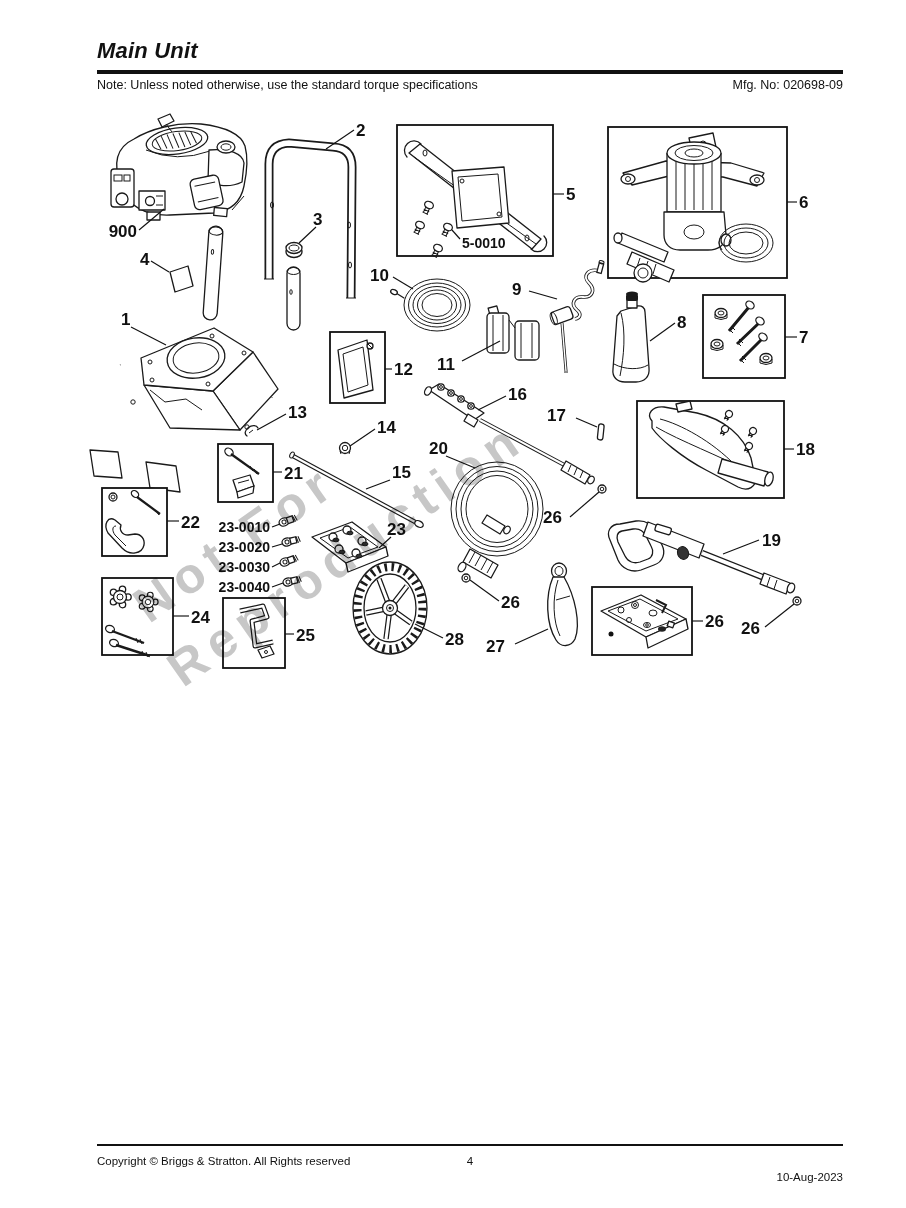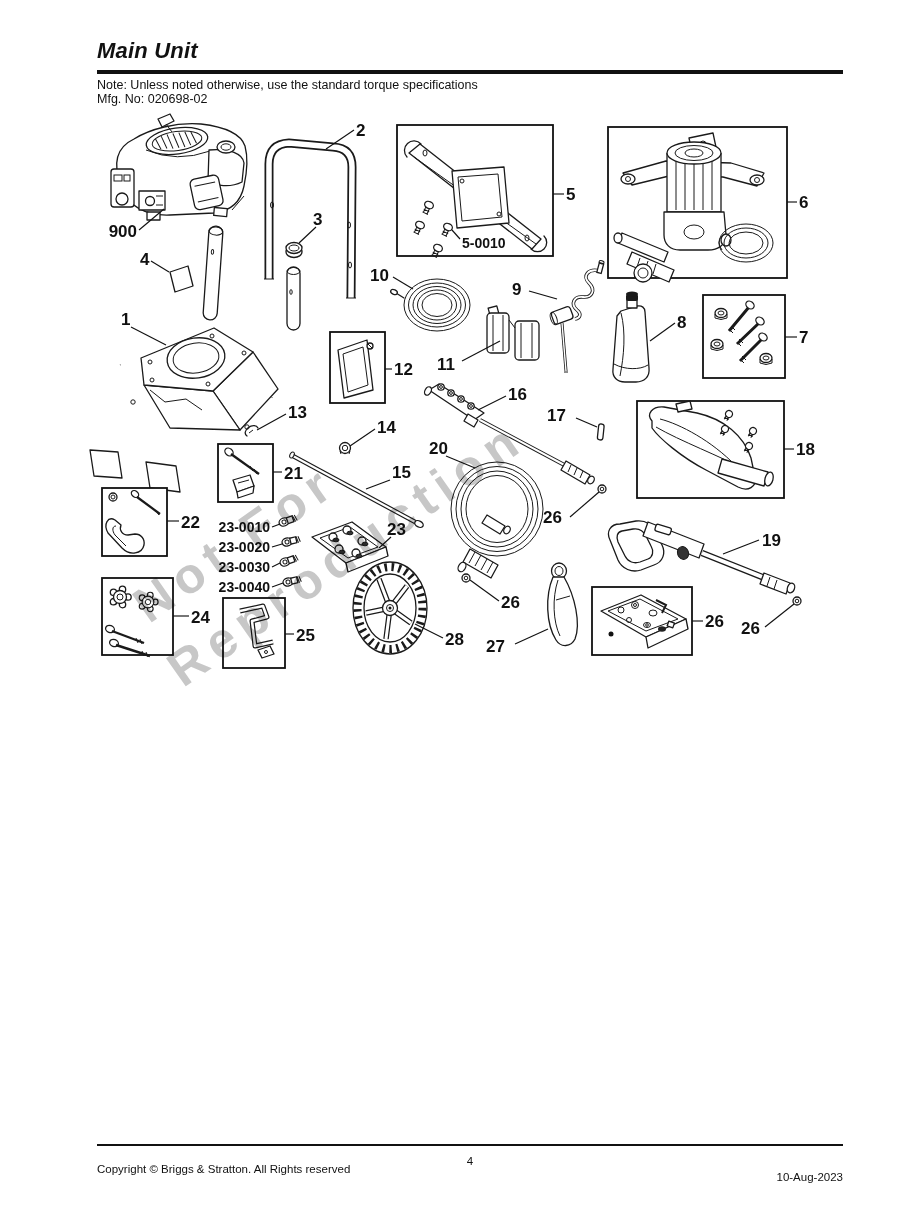--- a/index.html
+++ b/index.html
@@ -2,28 +2,28 @@
 <html><head>
 <meta charset="utf-8">
 <style>
   html,body{margin:0;padding:0;background:#e8e8e8;}
   .page{position:relative;width:906px;height:1208px;background:#fff;margin:0 auto;
         font-family:"Liberation Sans",sans-serif;color:#111;overflow:hidden;}
   
   .hdr{position:absolute;left:97px;right:63px;top:38px;}
   .hdr .title{font-size:22px;font-weight:bold;font-style:italic;letter-spacing:.2px;}
   .hdr .rule{height:4px;background:#111;margin-top:6px;}
-  .hdr .noterow{display:flex;justify-content:space-between;margin-top:4px;font-size:12.5px;flex-direction:column;}
+  .hdr .noterow{display:flex;justify-content:space-between;margin-top:4px;font-size:12.5px;}
   
   .ftr{position:absolute;left:97px;right:63px;top:1144px;}
   .ftr .rule{height:2px;background:#111;}
   .ftr .row{position:relative;margin-top:9px;font-size:11.5px;}
   .ftr .c{position:absolute;left:0;right:0;text-align:center;}
   .ftr .r{position:absolute;right:0;top:16px;}
-  .ftr .l{position:absolute;left:0;top:8px;}
+  .ftr .l{position:absolute;left:0;top:0;}
   
   .wm{position:absolute;font-weight:bold;font-size:50px;letter-spacing:8px;
       color:#c7c7c7;mix-blend-mode:multiply;white-space:nowrap;pointer-events:none;z-index:5;}
   .wm1{left:156px;top:576px;transform:rotate(-35deg);transform-origin:0 100%;}
   .wm2{left:190px;top:640px;transform:rotate(-35deg);transform-origin:0 100%;}
   
   svg{position:absolute;left:0;top:0;z-index:2;}
   .w{fill:#fff;stroke:#1a1a1a;stroke-width:1.3;stroke-linejoin:round;}
   .ln{fill:none;stroke:#1a1a1a;stroke-width:1.3;stroke-linecap:round;stroke-linejoin:round;}
   .thin{fill:none;stroke:#1a1a1a;stroke-width:1;}
@@ -36,21 +36,21 @@
 </head>
 <body>
 
 <div class="page">
 
   <div class="hdr">
     <div class="title">Main Unit</div>
     <div class="rule"></div>
     <div class="noterow">
       <span>Note: Unless noted otherwise, use the standard torque specifications</span>
-      <span>Mfg. No: 020698-02</span>
+      <span>Mfg. No: 020698-09</span>
     </div>
   </div>
 
   <div class="wm wm1">Not For</div>
   <div class="wm wm2">Reproduction</div>
 
   <svg width="906" height="1208" viewBox="0 0 906 1208">
 
     <g>
       <path class="w" d="M121,186 C112,162 117,147 134,139 C150,129 176,122 201,124 C226,127 241,134 245,146 C248,157 247,172 244,186 C241,201 231,211 214,213 L170,215 C146,216 127,206 121,186 Z"></path>

